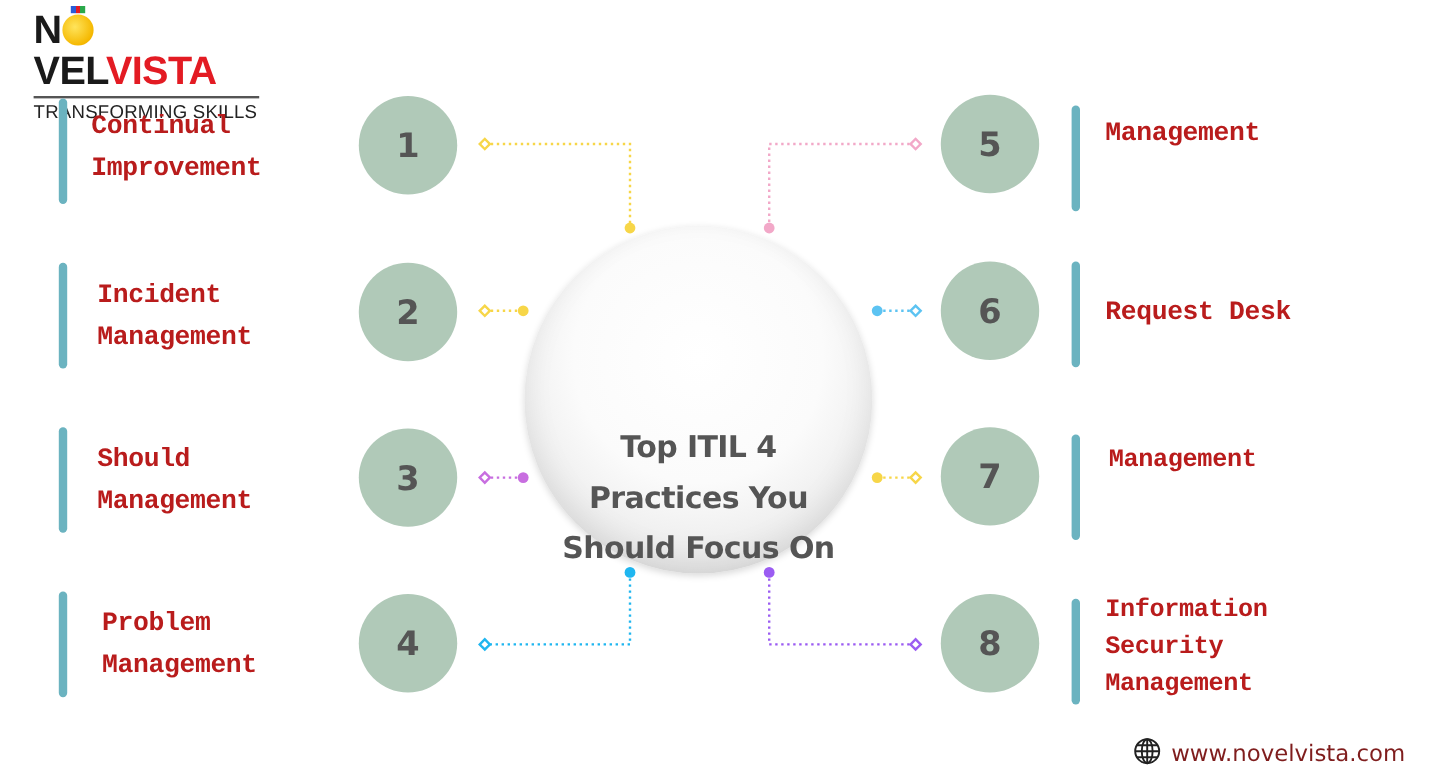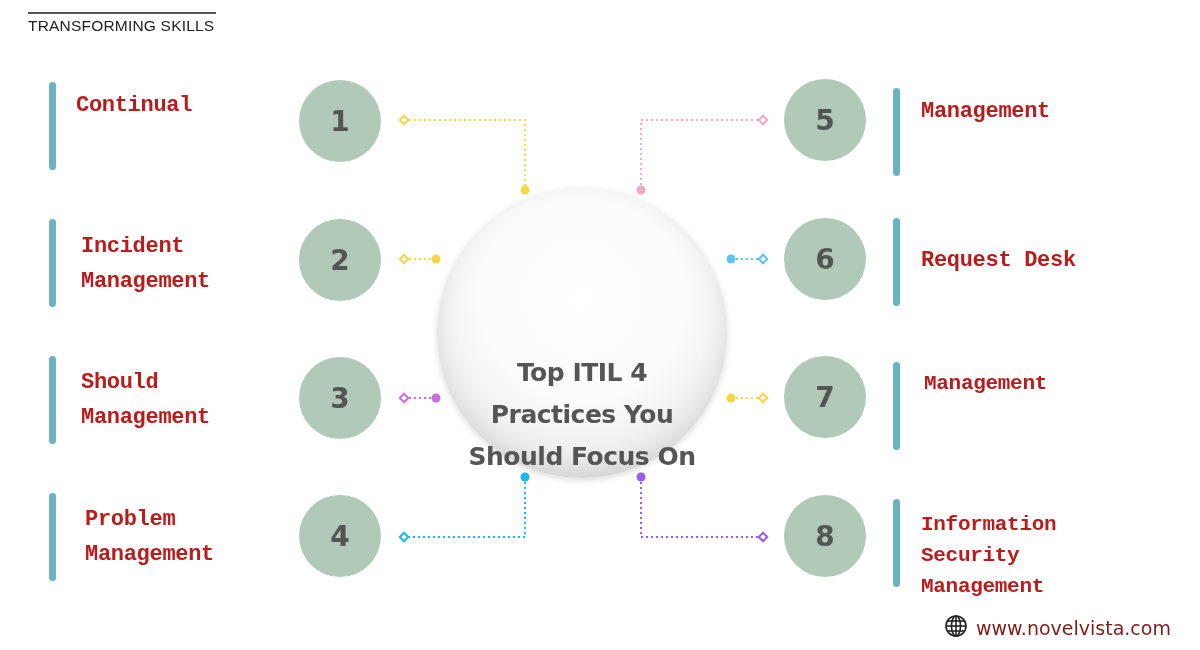--- a/index.html
+++ b/index.html
@@ -30,20 +30,23 @@
 
   svg.connectors { position:absolute; left:0; top:0; width:1200px; height:650px; pointer-events:none; }
 
   .footer { left:944px; top:614px; display:flex; align-items:center; gap:8px; }
   .footer-text { font-family:"DejaVu Sans", sans-serif; font-size:19px; color:#7f1d1d; }
 </style>
 </head>
 <body>
 
 <div class="abs logo">
+  <div class="logo-main">
+    <span class="dark">N</span><span class="logo-o"></span><span class="dark">VEL</span><span class="red">VISTA</span>
+  </div>
   <div class="logo-rule"></div>
   <div class="logo-tag">TRANSFORMING SKILLS</div>
 </div>
 
 <svg class="connectors" viewBox="0 0 1200 650">
   <g fill="none" stroke-width="2" stroke-dasharray="2 3">
 
     <polyline points="404,120 525,120 525,190" stroke="#f7d648"></polyline>
 
     <polyline points="763,120 641,120 641,190" stroke="#f2a8c8"></polyline>
@@ -82,20 +85,21 @@
   </g>
 </svg>
 
 <div class="abs sphere">
   <div class="sphere-title">Top ITIL 4 Practices You Should Focus On</div>
 </div>
 
 <div class="abs bar" style="left:49px; top:82px; height:88px;"></div>
 <div class="abs label" style="left:76px; top:88px;">
   <div>Continual</div>
+  <div>Improvement</div>
 </div>
 <div class="abs num" style="left:299px; top:80px;">
     <span>1</span>
   </div>
 
 <div class="abs bar" style="left:49px; top:219px; height:88px;"></div>
 <div class="abs label" style="left:81px; top:229px;">
   <div>Incident</div>
   <div>Management</div>
 </div>
@@ -142,21 +146,21 @@
   </div>
 <div class="abs bar" style="left:893px; top:362px; height:88px;"></div>
 <div class="abs label" style="left:924px; top:367px; font-size:21px; line-height:33px;">
   <div>Management</div>
 </div>
 
 <div class="abs num" style="left:784px; top:495px;">
     <span>8</span>
   </div>
 <div class="abs bar" style="left:893px; top:499px; height:88px;"></div>
-<div class="abs label" style="left:921px; top:493px; font-size:21px; line-height:31px;margin-top:16px;">
+<div class="abs label" style="left:921px; top:493px; font-size:21px; line-height:31px;">
   <div>Information</div>
   <div>Security</div>
   <div>Management</div>
 </div>
 
 <div class="abs footer">
   <span>
     <svg width="24" height="24" viewBox="0 0 24 24" fill="none" stroke="#222" stroke-width="1.6">
       <circle cx="12" cy="12" r="10"></circle>
       <ellipse cx="12" cy="12" rx="4.5" ry="10"></ellipse>

